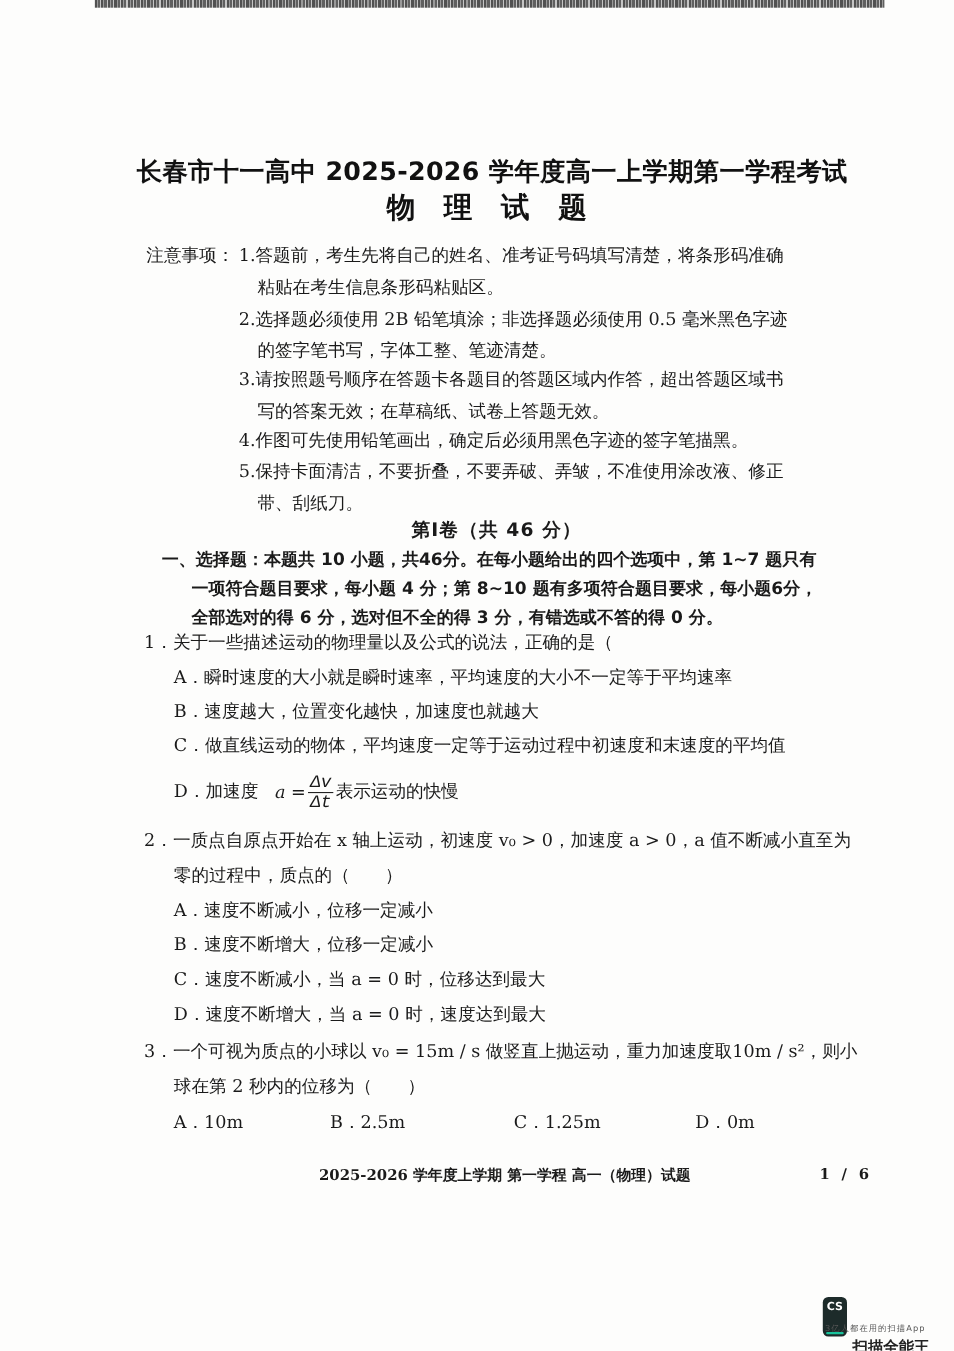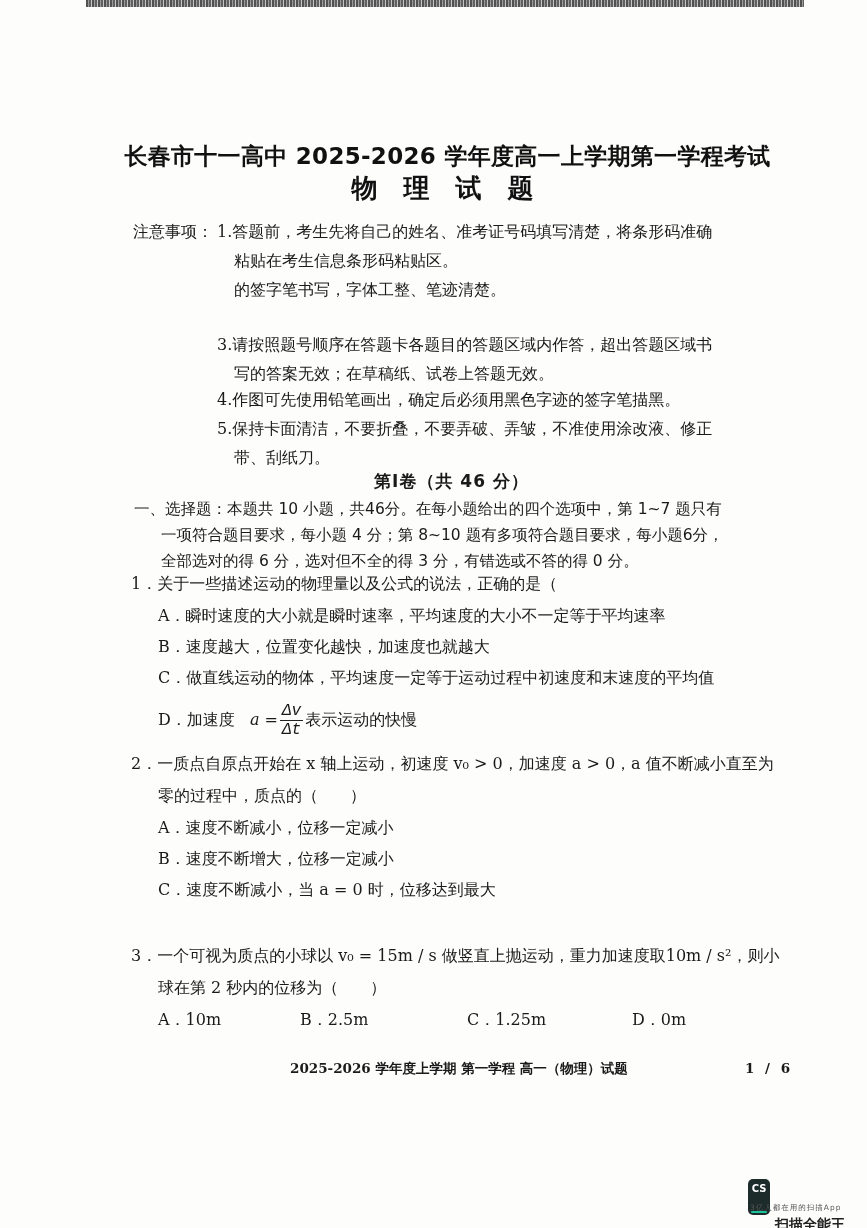--- a/index.html
+++ b/index.html
@@ -26,23 +26,23 @@
     .notes { position: absolute; left: 133px; top: 217px; font-size: 16px; line-height: 29px; }
     .notes .label { position: absolute; left: 0; top: 0; white-space: nowrap; }
     .notes .item { position: absolute; left: 84px; width: 620px; white-space: nowrap; }
     .notes .item .cont { display: block; padding-left: 17px; }
     .section-title {
       position: absolute; left: 0; width: 867px; top: 470px; text-align: center;
       font-family: "DejaVu Sans", "Liberation Sans", sans-serif;
       font-weight: bold; font-size: 17px; letter-spacing: 1px; padding-left: 18px;
     }
     .instr {
-      position: absolute; left: 134px; top: 496px; width: 660px;
+      position: absolute; left: 147px; top: 496px; width: 660px;
       font-family: "DejaVu Sans", "Liberation Sans", sans-serif;
-      font-weight: normal; font-size: 15.5px; line-height: 26px;
+      font-weight: bold; font-size: 15.5px; line-height: 26px;
     }
     .instr .line { display: block; white-space: nowrap; }
     .instr .indent { padding-left: 27px; }
     .q { position: absolute; left: 131px; font-size: 16px; white-space: nowrap; }
     .opt { position: absolute; left: 158px; font-size: 16px; white-space: nowrap; }
     .frac { display: inline-block; vertical-align: middle; text-align: center; font-style: italic; margin: 0 2px; line-height: 18px; font-family: Liberation Mono, monospace; }
     .frac .num { display: block; border-bottom: 1px solid #222; padding: 0 2px; }
     .frac .den { display: block; padding: 0 2px; }
     .ital { font-style: italic; }
     .footer { position: absolute; top: 1060px; font-size: 13.5px; font-weight: bold; font-family: "DejaVu Serif", serif; }
@@ -70,20 +70,21 @@
   <div class="title main">长春市十一高中 2025-2026 学年度高一上学期第一学程考试</div>
   <div class="title sub">物理试题</div>
 
   <div class="notes">
     <span class="label">注意事项：</span>
     <div class="item" style="top:0px">
       <span>1.答题前，考生先将自己的姓名、准考证号码填写清楚，将条形码准确</span>
       <span class="cont">粘贴在考生信息条形码粘贴区。</span>
     </div>
     <div class="item" style="top:58px">
+      <span>2.选择题必须使用 2B 铅笔填涂；非选择题必须使用 0.5 毫米黑色字迹</span>
       <span class="cont">的签字笔书写，字体工整、笔迹清楚。</span>
     </div>
     <div class="item" style="top:113px">
       <span>3.请按照题号顺序在答题卡各题目的答题区域内作答，超出答题区域书</span>
       <span class="cont">写的答案无效；在草稿纸、试卷上答题无效。</span>
     </div>
     <div class="item" style="top:168px">
       <span>4.作图可先使用铅笔画出，确定后必须用黑色字迹的签字笔描黑。</span>
     </div>
     <div class="item" style="top:197px">
@@ -123,20 +124,23 @@
   <div class="opt" style="top:786px">零的过程中，质点的（　　）</div>
   <div class="opt" style="top:818px">
     <span>A．</span><span>速度不断减小，位移一定减小</span>
   </div>
   <div class="opt" style="top:849px">
     <span>B．</span><span>速度不断增大，位移一定减小</span>
   </div>
   <div class="opt" style="top:880px">
     <span>C．</span><span>速度不断减小，当 a = 0 时，位移达到最大</span>
   </div>
+  <div class="opt" style="top:912px">
+    <span>D．</span><span>速度不断增大，当 a = 0 时，速度达到最大</span>
+  </div>
 
   <div class="q" style="top:946px">
     <span>3．</span><span>一个可视为质点的小球以 v₀ = 15m / s 做竖直上抛运动，重力加速度取10m / s²，则小</span>
   </div>
   <div class="opt" style="top:978px">球在第 2 秒内的位移为（　　）</div>
   <div class="opt" style="top:1010px">
     <span>A．</span><span>10m</span>
   </div>
   <div class="opt" style="top:1010px; left:300px">
     <span>B．</span><span>2.5m</span>

